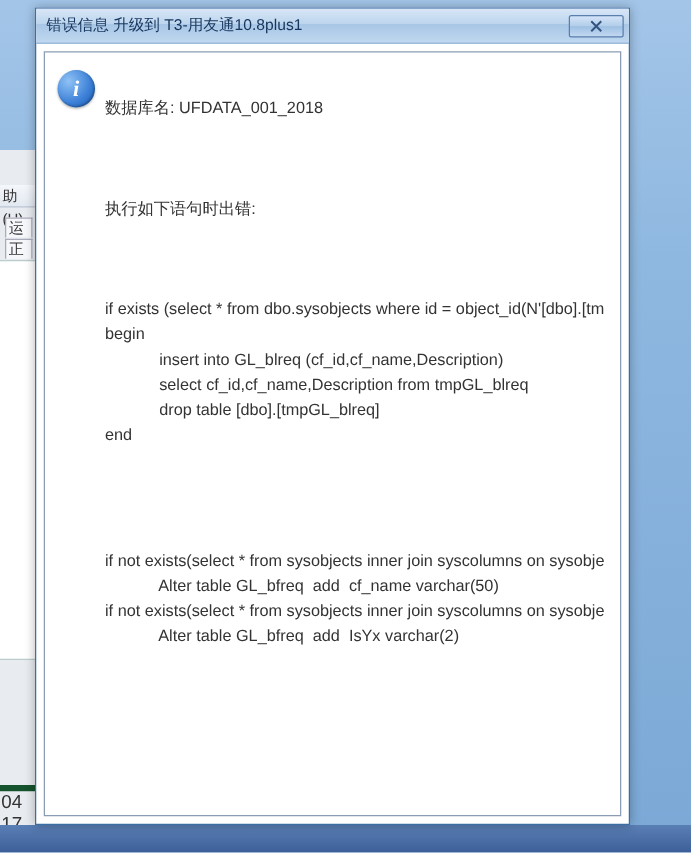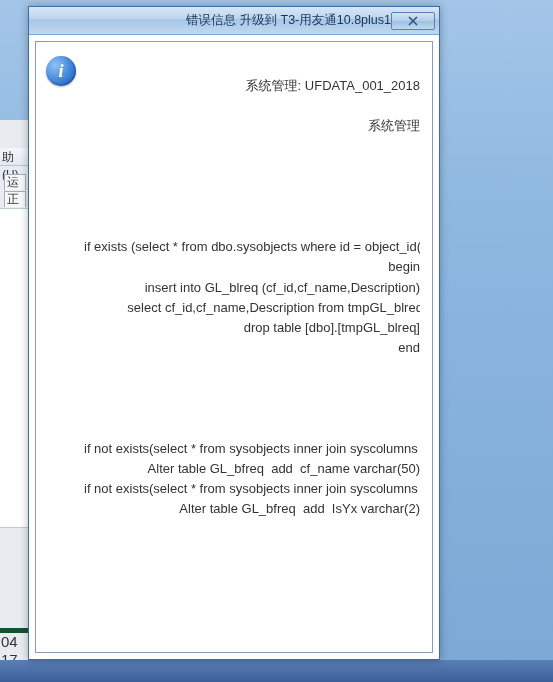--- a/index.html
+++ b/index.html
@@ -77,28 +77,27 @@
     width: 553px;
     height: 22px;
     background: linear-gradient(#5a7fb5,#3d5f99);
   }
 
   
   .dialog {
     position: absolute;
     left: 28px;
     top: 6px;
-    width: 412px;
+    width: 476px;
     height: 654px;
     border: 1px solid #3a6ea5;
     box-shadow: 0 0 8px rgba(0,0,0,.3);
     background: #fff;
     display: flex;
     flex-direction: column;
-    text-align: right;
   }
   .titlebar {
     height: 28px;
     background: linear-gradient(#d8e6f6,#bcd5ee 45%,#a8c6e6 46%,#c0d8f0);
     border-bottom: 1px solid #7fa6d0;
     display: flex;
     align-items: center;
     padding: 0 4px 0 8px;
     color: #17365d;
     font-size: 12.5px;
@@ -177,23 +176,23 @@
   </div>
 
   <div class="content-frame">
     <div class="msg-row">
       <div class="icon-col">
         <div class="info-icon">
             <span>i</span>
           </div>
       </div>
       <div class="text-col">
-<span class="lbl-line"><span>系统管理:</span> <span>UFDATA_001_2018</span></span>
-<span class="lbl-line">系统管理</span>
-<span class="lbl-line">&nbsp;</span>
+<span class="lbl-line"><span>数据库名:</span> <span>UFDATA_001_2018</span></span>
+<span class="lbl-line">&nbsp;</span>
+<span class="lbl-line">执行如下语句时出错:</span>
 <span class="lbl-line">&nbsp;</span>
 <span class="sql">if exists (select * from dbo.sysobjects where id = object_id(N'[dbo].[tmpGL_blreq]') and OBJECTPROPERTY(id, N'IsUserTable') = 1)
 begin
             insert into GL_blreq (cf_id,cf_name,Description)
             select cf_id,cf_name,Description from tmpGL_blreq
             drop table [dbo].[tmpGL_blreq]
 end</span>
 <span class="lbl-line">&nbsp;</span>
 <span class="lbl-line">&nbsp;</span>
 <span class="sql">if not exists(select * from sysobjects inner join syscolumns on sysobjects.id = syscolumns.id where sysobjects.name = 'GL_bfreq' and sysobjects.type = 'U' and syscolumns.name = 'cf_name')

